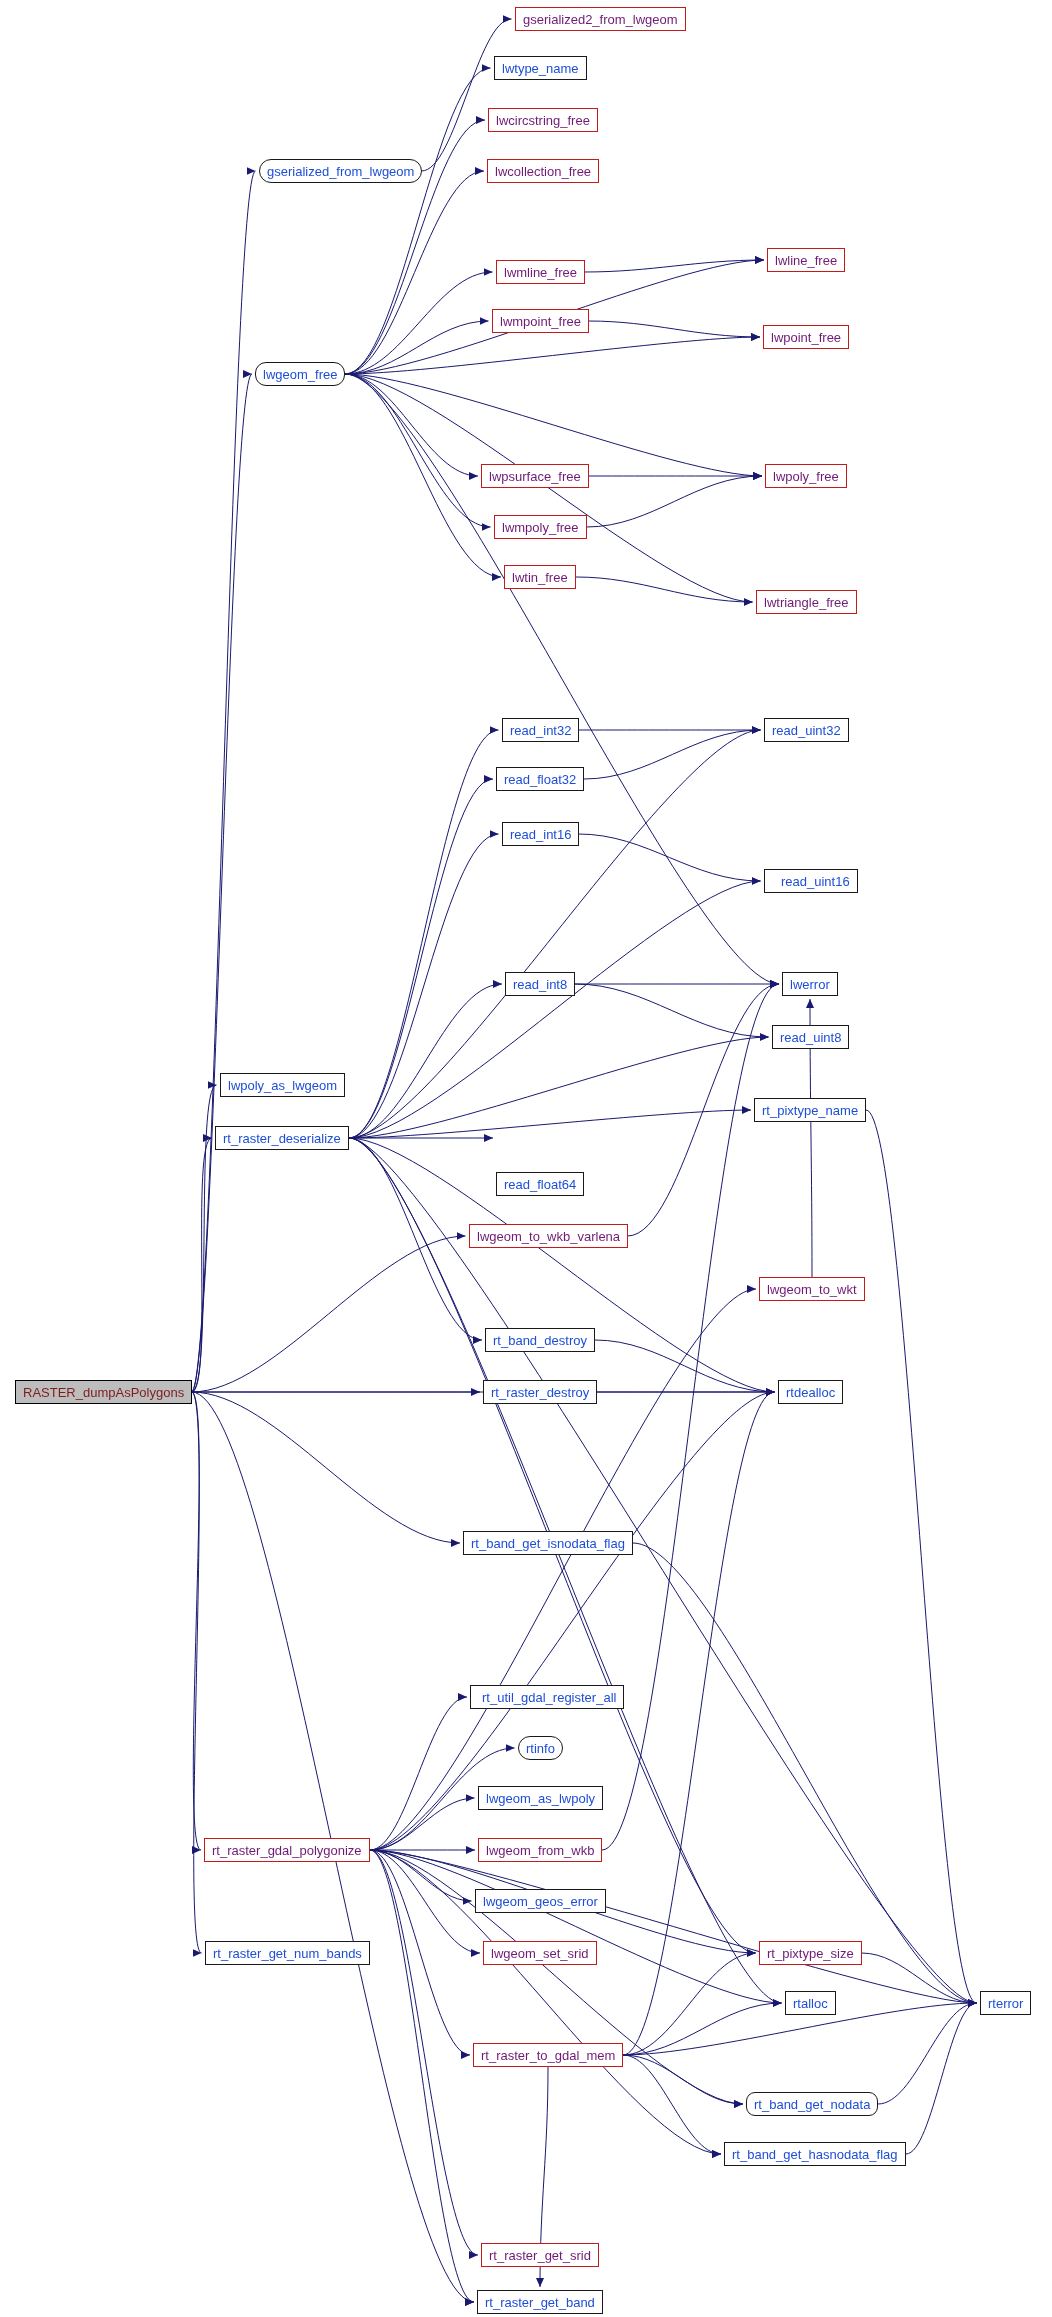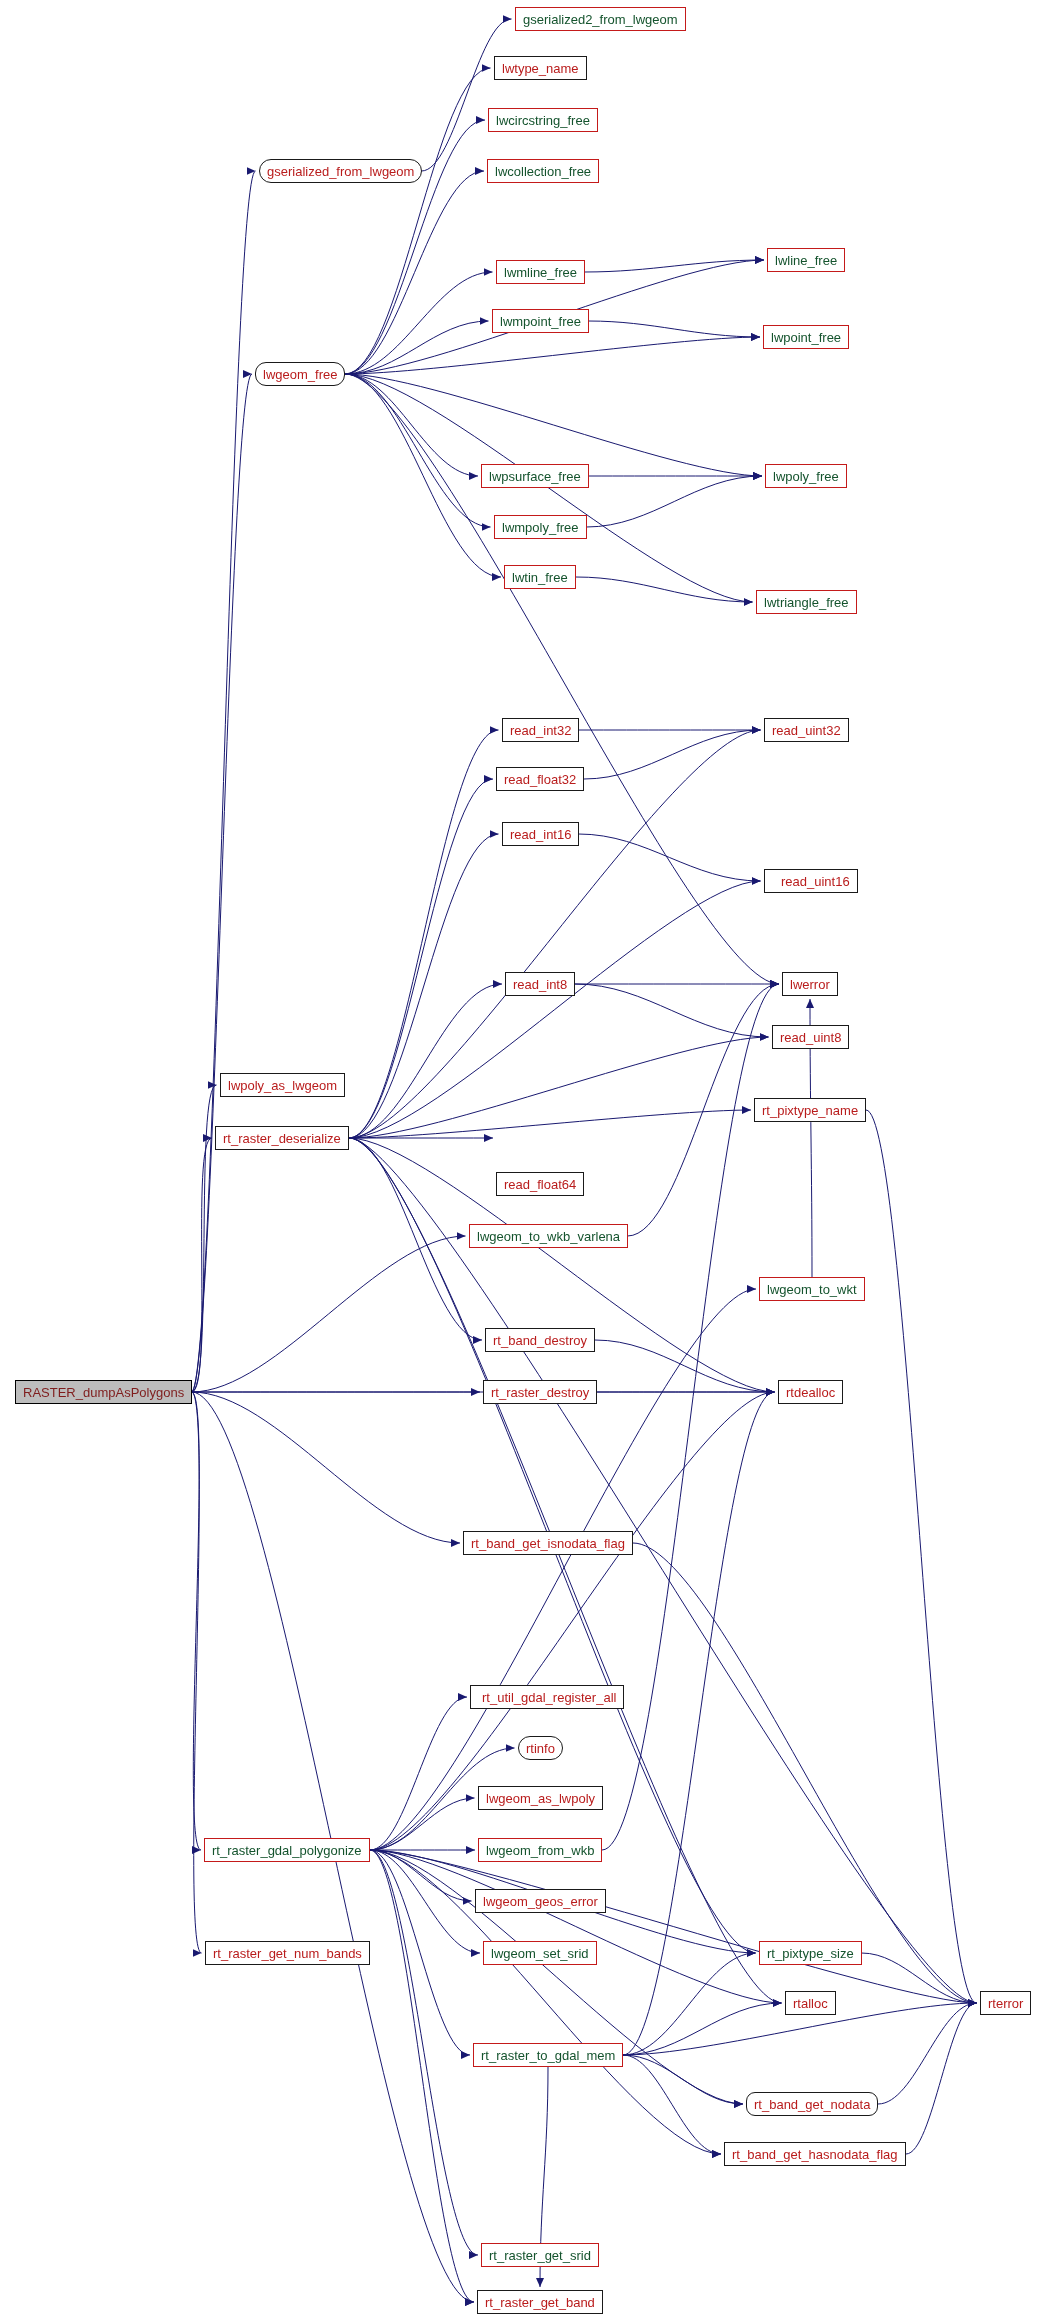--- a/index.html
+++ b/index.html
@@ -26,30 +26,30 @@
     fill: none;
     stroke: #191970;
     stroke-width: 1;
   }
   .node {
     position: absolute;
     box-sizing: border-box;
     z-index: 2;
     background: #ffffff;
     border: 1px solid #1a1a1a;
-    color: #b91c1c;
+    color: #1d4ed8;
     font-size: 13px;
     line-height: 1;
     padding: 5px 7px 4px 7px;
     white-space: nowrap;
     cursor: pointer;
   }
   .node.red {
     border-color: #c41a1a;
-    color: #14532d;
+    color: #701a75;
   }
   .node.focus {
     background: #bdbdbd;
     border-color: #000000;
     color: #7f1d1d;
     font-weight: normal;
   }
 </style>
 </head>
 <body>

